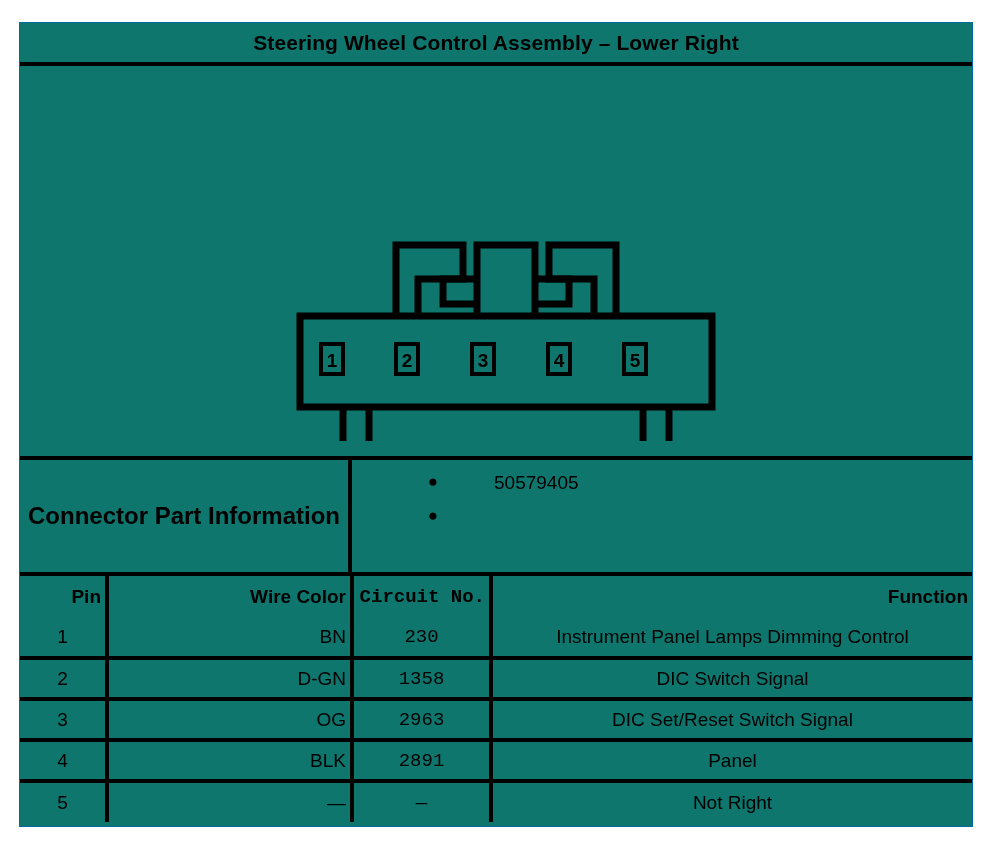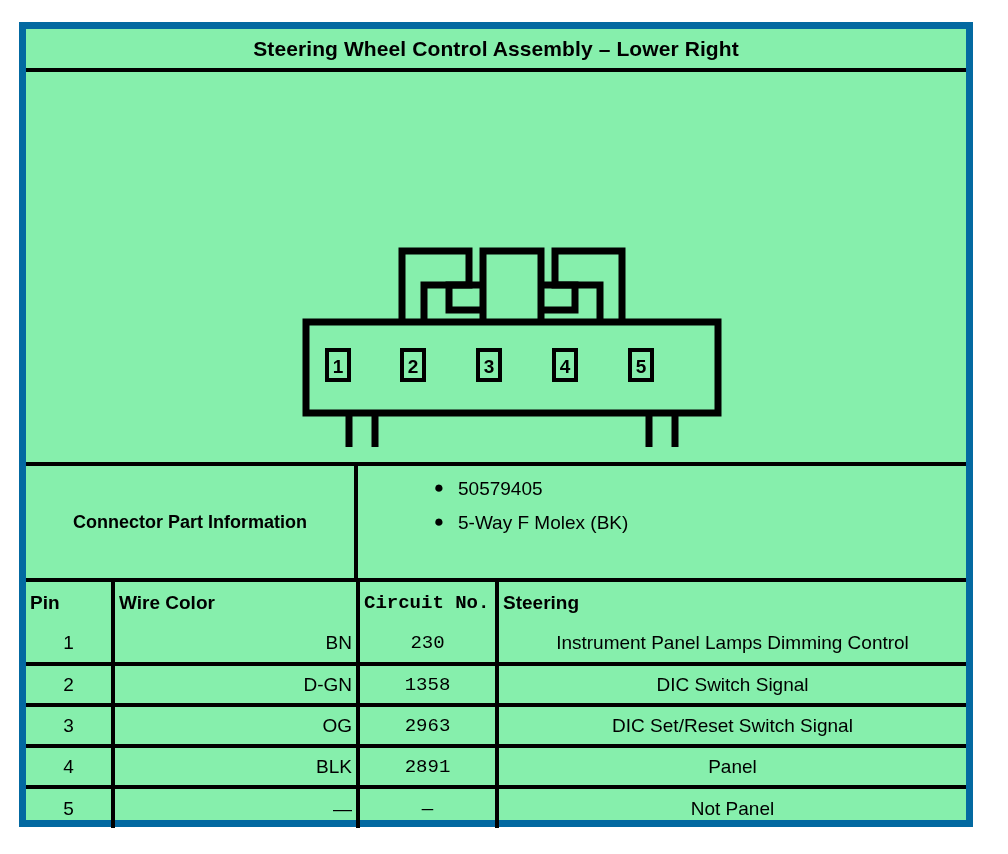--- a/index.html
+++ b/index.html
@@ -14,23 +14,23 @@
     color: #000000;
     -webkit-font-smoothing: none;
   }
 
   #page {
     position: absolute;
     left: 19px;
     top: 22px;
     width: 954px;
     height: 805px;
-    border: 7px solid #0369a1;
-    box-sizing: border-box;
-    background: #86efac;
+    border: 1px solid #0369a1;
+    box-sizing: border-box;
+    background: #0f766e;
   }
 
   
   .title-bar {
     height: 43px;
     border-bottom: 4px solid #000000;
     display: flex;
     align-items: center;
     justify-content: center;
     box-sizing: border-box;
@@ -68,21 +68,21 @@
     width: 332px;
     flex: 0 0 332px;
     border-right: 4px solid #000000;
     box-sizing: border-box;
     display: flex;
     align-items: center;
     justify-content: center;
     padding: 0 6px;
   }
   .part-info-label span {
-    font-size: 18px;
+    font-size: 24px;
     font-weight: bold;
     white-space: nowrap;
   }
   .part-info-values {
     flex: 1 1 auto;
     box-sizing: border-box;
     padding: 12px 0 0 0;
   }
   .bullet-line {
     display: flex;
@@ -95,20 +95,21 @@
     flex: 0 0 100px;
     text-align: right;
     padding-right: 14px;
     box-sizing: border-box;
     font-size: 17px;
     line-height: 1.15;
   }
   .bullet-text {
     flex: 1 1 auto;
     line-height: 1.15;
+    margin-left: 42px;
   }
 
   
   .pin-table {
     border-collapse: collapse;
     width: 100%;
     table-layout: fixed;
   }
   .pin-table td, .pin-table th {
     border-right: 4px solid #000000;
@@ -120,21 +121,21 @@
     font-weight: normal;
   }
   .pin-table tr > *:last-child {
     border-right: none;
   }
   .pin-table tr:last-child > * {
     border-bottom: none;
   }
   .pin-table thead th {
     font-weight: bold;
-    text-align: left;
+    text-align: right;
   }
   .col-pin    { width: 87px;  text-align: center; }
   .col-wire   { width: 245px; text-align: right; }
   .col-circ   { width: 139px; text-align: center; font-family: Liberation Mono, monospace; }
   .col-func   { text-align: center; padding-left: 8px; }
   thead .col-func { text-align: center; padding-left: 4px; }
 </style>
 </head>
 <body>
 
@@ -192,32 +193,31 @@
     <div class="part-info-label">
       <span>Connector Part Information</span>
     </div>
     <div class="part-info-values">
       <div class="bullet-line">
         <span class="bullet-dot">●</span>
         <span class="bullet-text">50579405</span>
       </div>
       <div class="bullet-line">
         <span class="bullet-dot">●</span>
-        <span class="bullet-text">5-Way F Molex (BK)</span>
       </div>
     </div>
   </div>
 
   <table class="pin-table">
     <thead>
       <tr>
         <th class="col-pin">Pin</th>
         <th class="col-wire">Wire Color</th>
         <th class="col-circ">Circuit No.</th>
-        <th class="col-func">Steering</th>
+        <th class="col-func">Function</th>
       </tr>
     </thead>
     <tbody>
       <tr>
         <td class="col-pin">1</td>
         <td class="col-wire">BN</td>
         <td class="col-circ">230</td>
         <td class="col-func">Instrument Panel Lamps Dimming Control</td>
       </tr>
       <tr>
@@ -235,18 +235,18 @@
       <tr>
         <td class="col-pin">4</td>
         <td class="col-wire">BLK</td>
         <td class="col-circ">2891</td>
         <td class="col-func">Panel</td>
       </tr>
       <tr>
         <td class="col-pin">5</td>
         <td class="col-wire">—</td>
         <td class="col-circ">—</td>
-        <td class="col-func">Not Panel</td>
+        <td class="col-func">Not Right</td>
       </tr>
     </tbody>
   </table>
 
 </div>
 
 </body></html>

